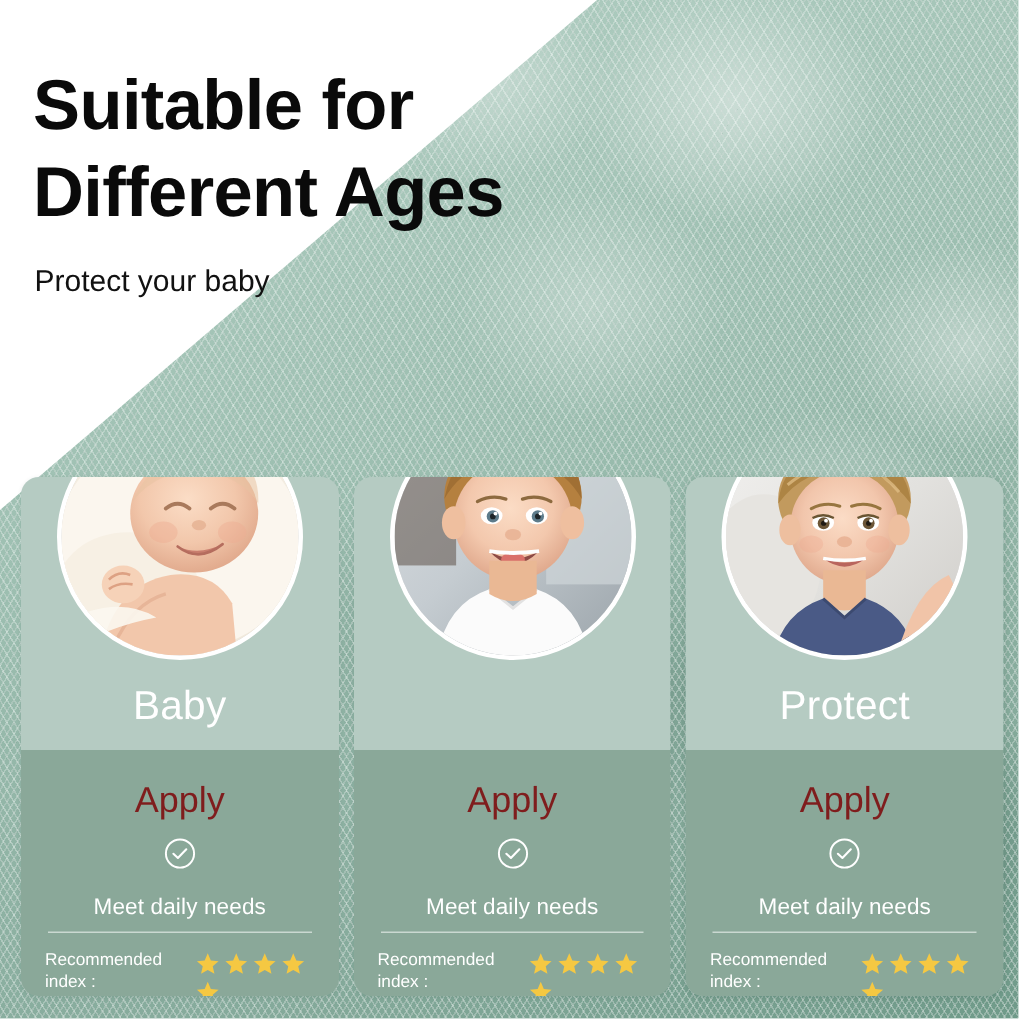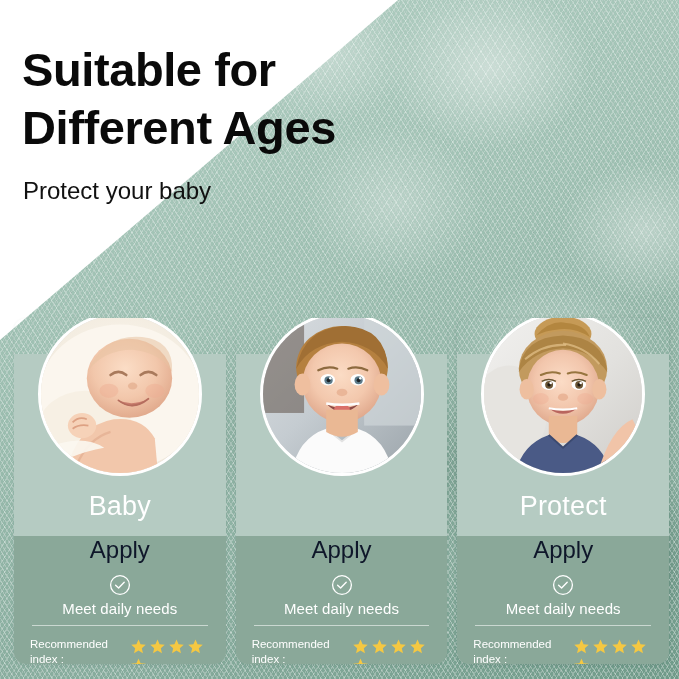--- a/index.html
+++ b/index.html
@@ -47,21 +47,21 @@
     color:#0a0a0a;
     font-size:47px;
     line-height:58px;
     font-weight:700;
     letter-spacing:-.4px;
     white-space:pre-line;
   }
   .subheading {
     position:absolute; left:23px; top:177px;
     color:#111111;
-    font-size:24px;
+    font-size:20px;
     font-weight:400;
     letter-spacing:0px;
   }
 
   
   .cards {
     position:absolute; left:14px; top:318px;
     width:655px; height:346px;
     display:flex;
     gap:10px;
@@ -73,21 +73,20 @@
     overflow:hidden;
     display:flex;
     flex-direction:column;
     box-shadow:0 1px 3px rgba(40,70,60,.10);
   }
   .card-top {
     height:182px;
     background:#b5cbc2;
     position:relative;
     flex:0 0 182px;
-    margin-top:36px;
   }
   .card-bottom {
     flex:1 1 auto;
     background:#8aa899;
     position:relative;
   }
 
   
   .photo {
     position:absolute;
@@ -109,38 +108,39 @@
     bottom:14px;
     text-align:center;
     color:#ffffff;
     font-size:27px;
     font-weight:400;
     letter-spacing:.2px;
   }
 
   .apply-label {
     text-align:center;
-    color:#0f172a;
+    color:#7f1d1d;
     font-size:24px;
     font-weight:400;
+    margin-top:20px;
   }
 
   .check-wrap {
     display:flex;
     justify-content:center;
     margin-top:10px;
   }
   .check-wrap svg { display:block; }
 
   .needs {
     text-align:center;
     color:#ffffff;
     font-size:15px;
     font-weight:400;
-    margin-top:4px;
+    margin-top:16px;
     letter-spacing:.1px;
   }
   .divider {
     height:1px;
     background:rgba(255,255,255,.55);
     margin:8px 18px 0 18px;
   }
 
   .rec-row {
     display:flex;

